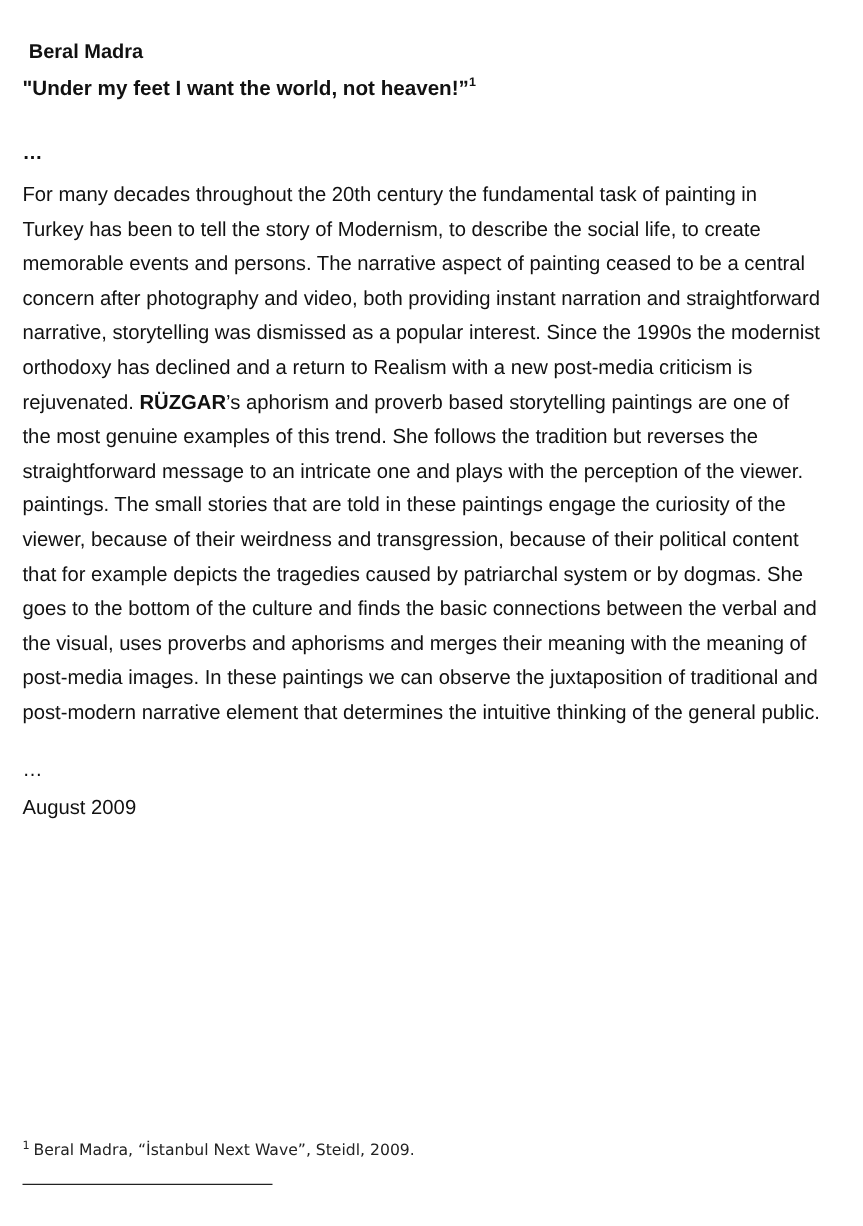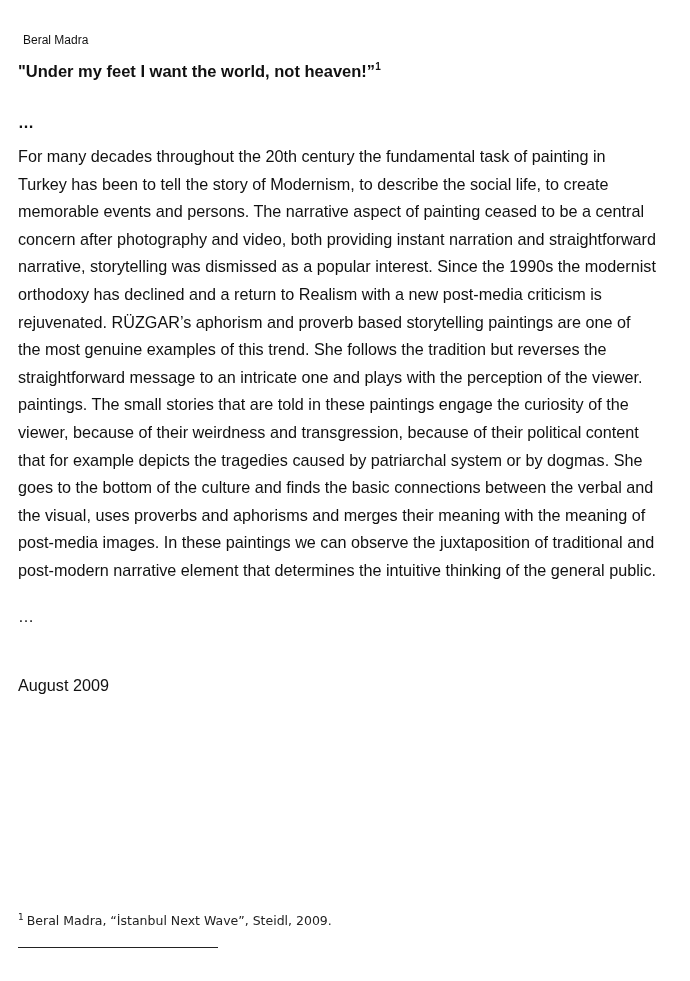--- a/index.html
+++ b/index.html
@@ -1,26 +1,26 @@
 <!DOCTYPE html>
 <html><head>
   <meta charset="utf-8">
   <style>
     html, body { margin: 0; padding: 0; background: #ffffff; }
     body { width: 690px; height: 981px; position: relative; overflow: hidden;
            font-family: "Liberation Sans", sans-serif; color: #111111; }
-    .author { position: absolute; left: 23px; top: 33px; font-size: 12px; font-weight: normal; }
+    .author { position: absolute; left: 23px; top: 33px; font-size: 16px; font-weight: bold; }
     .title { position: absolute; left: 18px; top: 61px; font-size: 16.5px; font-weight: bold; white-space: nowrap; }
     .title sup { font-size: 10px; vertical-align: 7px; }
     .ellipsis-top { position: absolute; left: 18px; top: 114px; font-size: 16px; font-weight: bold; }
     .body-lines { position: absolute; left: 18px; top: 143px; width: 660px; }
     .line { height: 27.6px; line-height: 27.6px; font-size: 16.2px; white-space: nowrap; }
-    .line b { font-weight: normal; margin-top: 35px; }
+    .line b { font-weight: bold; margin-top: 35px; }
     .ellipsis-bottom { position: absolute; left: 18px; top: 608px; font-size: 16px; }
-    .date { position: absolute; left: 18px; top: 637px; font-size: 16.2px; margin-top: 39px; }
+    .date { position: absolute; left: 18px; top: 637px; font-size: 16.2px; }
     .fn-rule { position: absolute; left: 18px; top: 947px; width: 200px; height: 1px; background: #222; }
     .footnote { position: absolute; left: 18px; top: 912px; font-size: 12.5px; font-family: "DejaVu Sans", sans-serif; color: #222; white-space: nowrap; }
     .footnote sup { font-size: 9px; vertical-align: 5px; margin-right: 3px; }
   </style>
 </head>
 <body>
 
 <div class="author">Beral Madra</div>
 <div class="title"><span>"Under my feet I want the world, not heaven!”</span><sup>1</sup></div>
 <div class="ellipsis-top">…</div>

